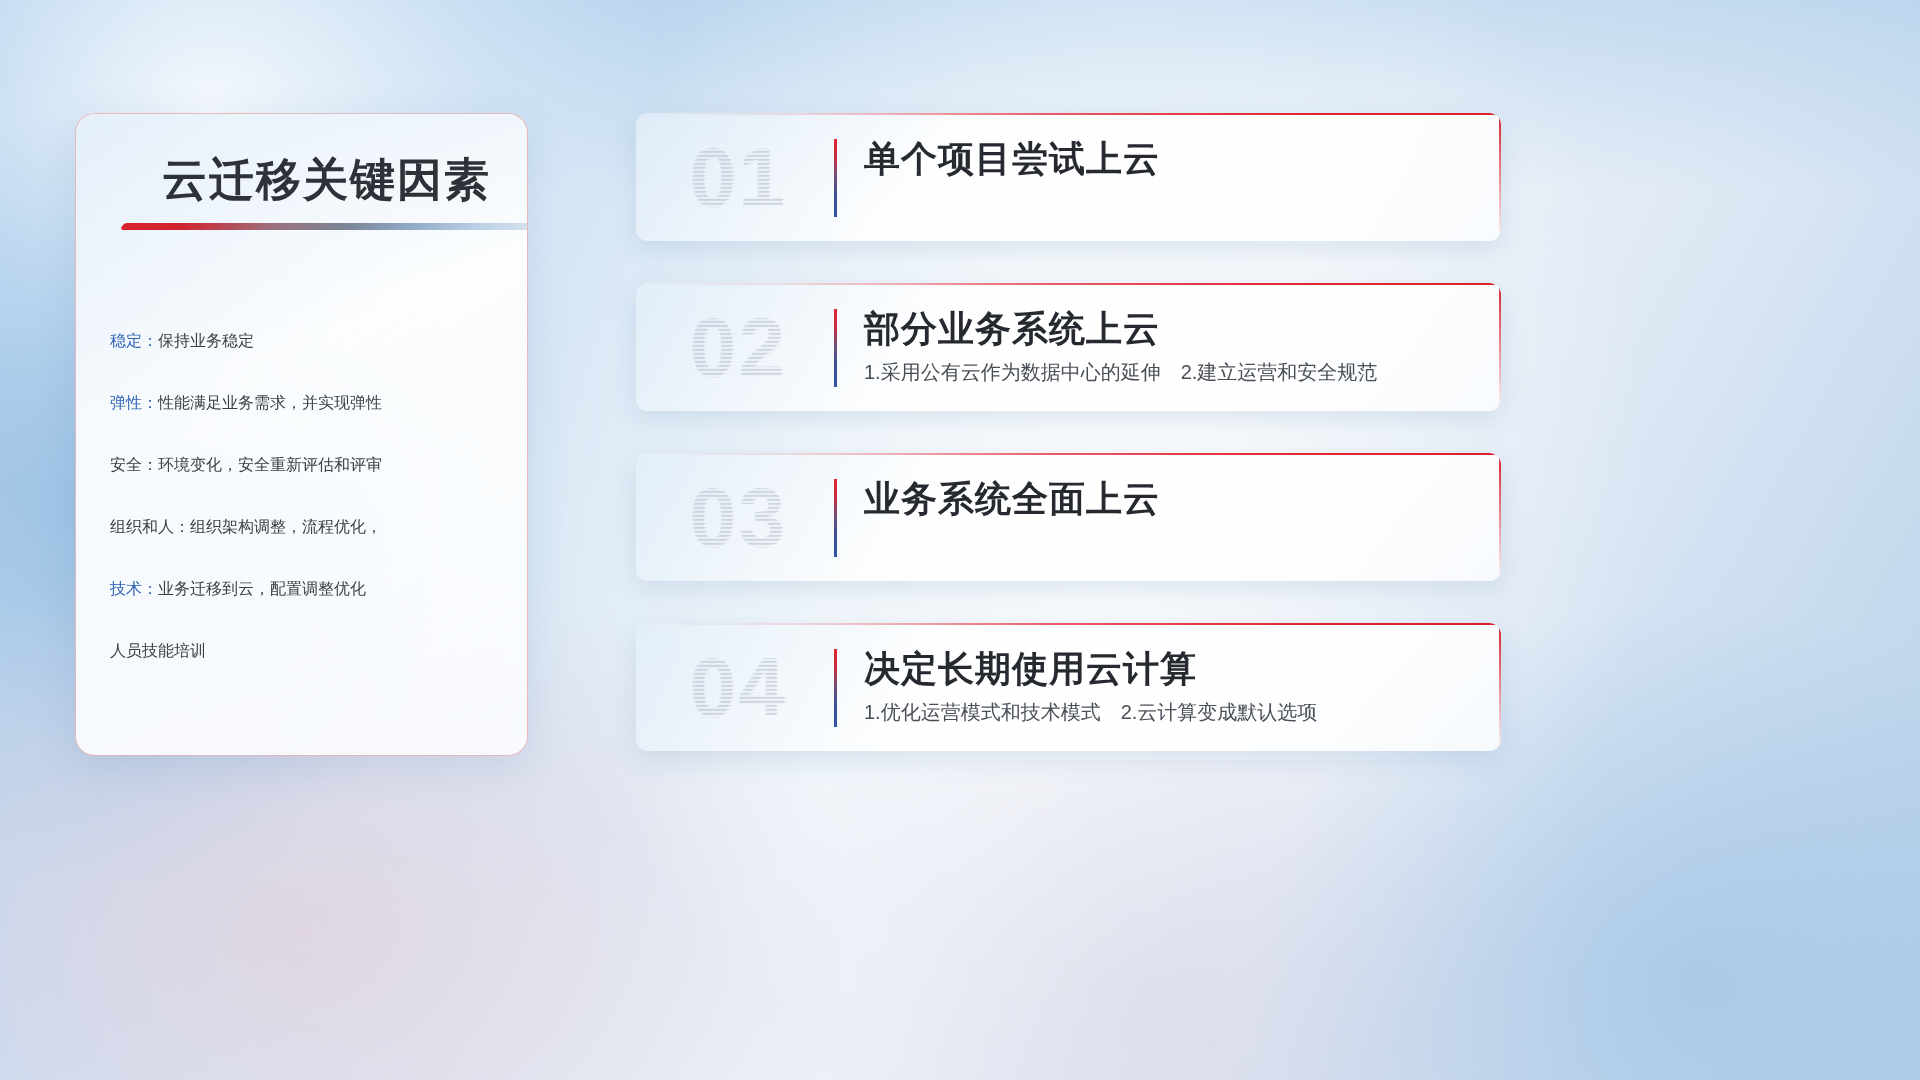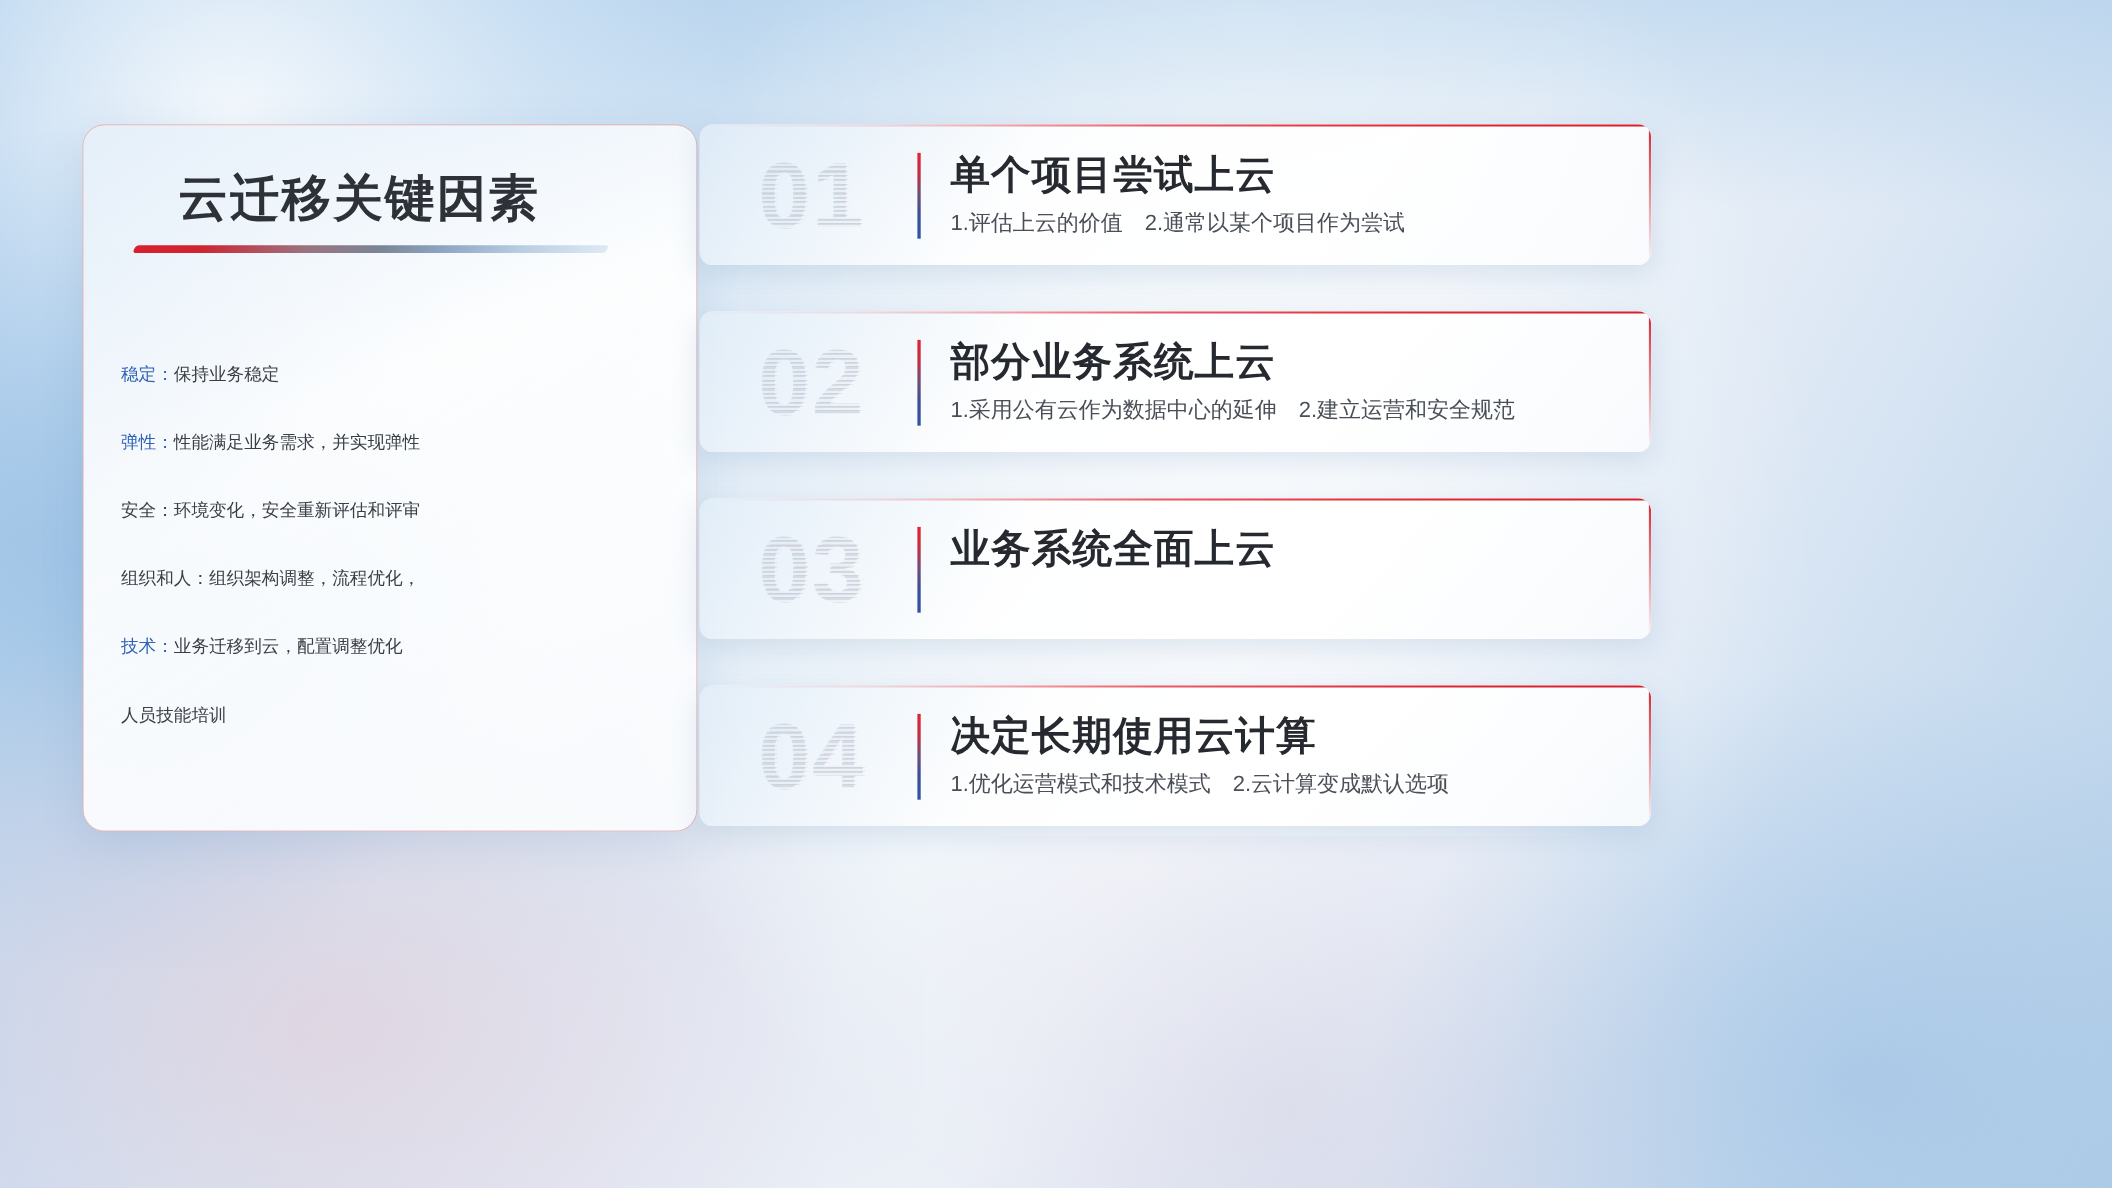--- a/index.html
+++ b/index.html
@@ -49,21 +49,21 @@
     position:absolute; left:760px; bottom:-300px; width:820px; height:620px;
     background:radial-gradient(ellipse at 50% 40%, rgba(205,198,220,.40) 0%, rgba(255,255,255,0) 72%);
   }
   .bg-band-top{
     position:absolute; left:0; top:0; width:100%; height:190px;
     background:linear-gradient(180deg, rgba(168,203,234,.55) 0%, rgba(255,255,255,0) 100%);
   }
 
   
   .panel{
-    position:absolute; left:75px; top:113px; width:559px; height:643px;
+    position:absolute; left:75px; top:113px; width:453px; height:643px;
     border-radius:20px;
     background:linear-gradient(146deg, rgba(255,255,255,.72) 0%, rgba(255,255,255,.90) 42%, rgba(255,255,255,.80) 100%);
     border:1px solid rgba(218,150,152,.65);
     box-shadow:0 10px 38px rgba(90,130,175,.16), inset 0 1px 0 rgba(255,255,255,.85);
     overflow:hidden;
     z-index:2;
   }
   .panel-sheen{
     position:absolute; inset:0;
     background:linear-gradient(160deg, rgba(223,236,248,.75) 0%, rgba(255,255,255,.25) 38%, rgba(247,250,253,.55) 100%);
@@ -175,21 +175,20 @@
   </div>
 </div>
 
 <div class="cards" id="cards">
     <div class="card">
       <div class="card-sheen"></div>
       <div class="card-num-ghost">01</div>
       <div class="card-num">01</div>
       <div class="card-bar"></div>
       <div class="card-title">单个项目尝试上云</div>
-      <div class="card-desc">1.评估上云的价值　2.通常以某个项目作为尝试</div>
     </div>
     <div class="card">
       <div class="card-sheen"></div>
       <div class="card-num-ghost">02</div>
       <div class="card-num">02</div>
       <div class="card-bar"></div>
       <div class="card-title">部分业务系统上云</div>
       <div class="card-desc">1.采用公有云作为数据中心的延伸　2.建立运营和安全规范</div>
     </div>
     <div class="card">

